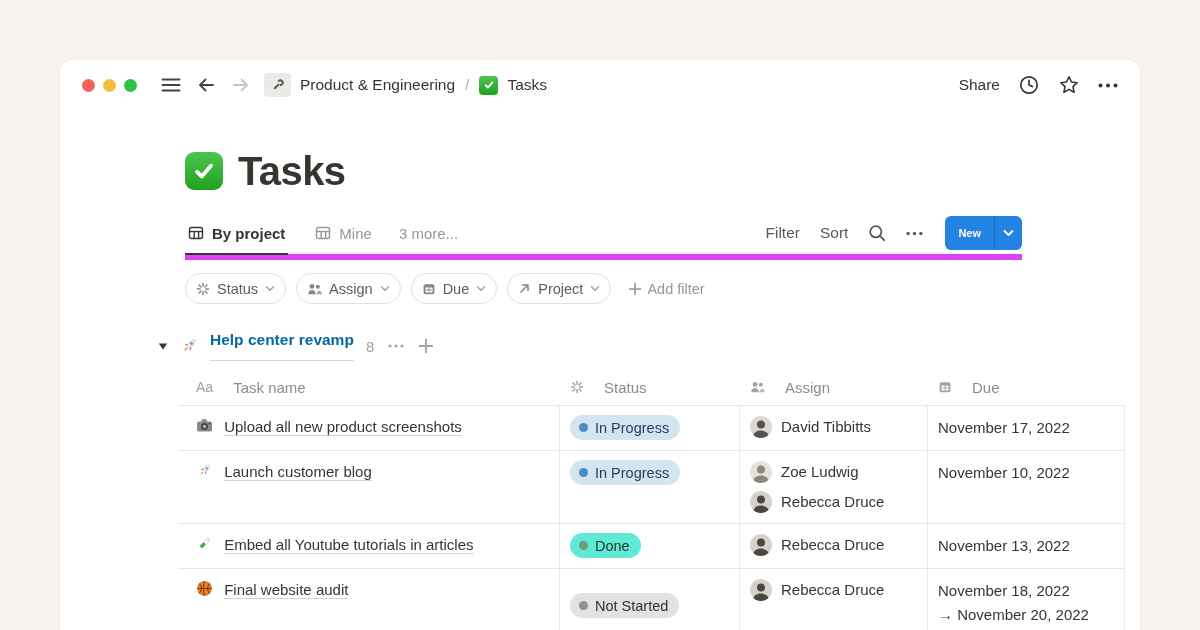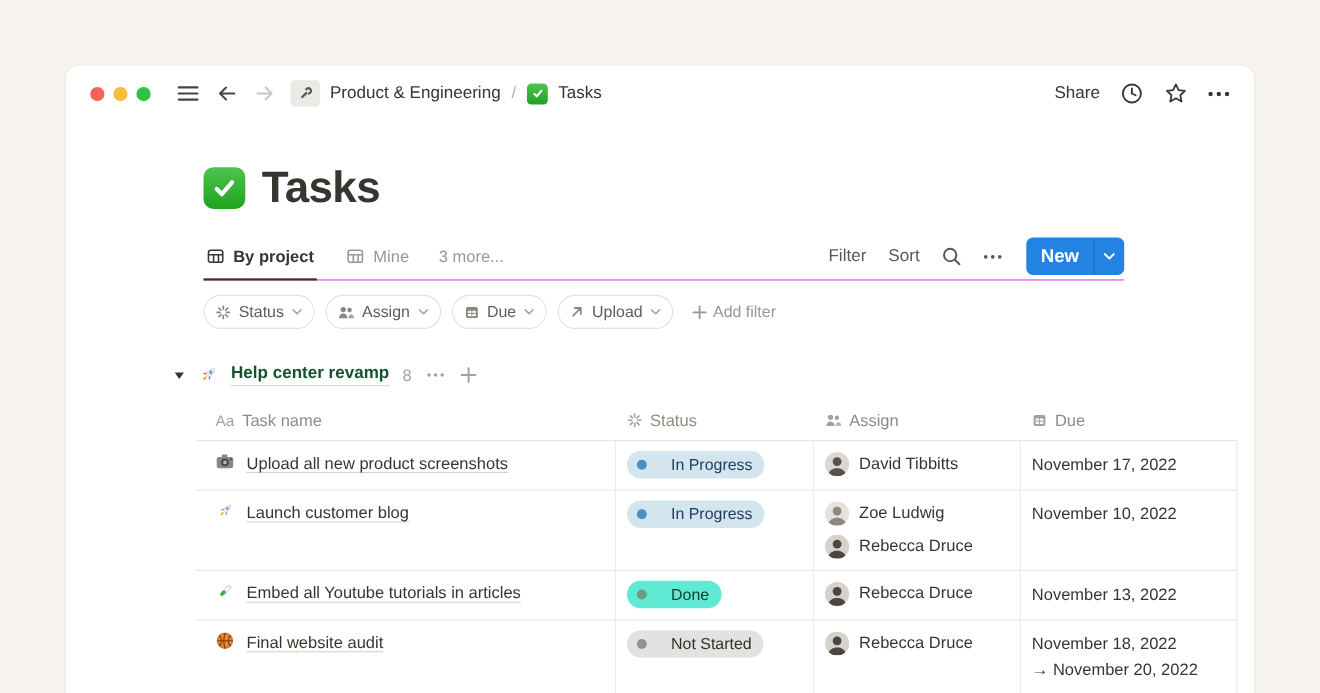--- a/index.html
+++ b/index.html
@@ -25,74 +25,74 @@
   .topbar-right { margin-left:auto; display:flex; align-items:center; gap:18px; color:#37352f; }
   .share { font-size:15.5px; cursor:default; }
 
   
   .title-row { display:flex; align-items:center; gap:15px; margin:38px 0 0 125px; height:46px; }
   .check-lg { width:38px; height:38px; border-radius:9px; }
   .page-title { font-size:40px; font-weight:800; color:#37352f; letter-spacing:-.6px; }
 
   
   .tabs-row { display:flex; align-items:center; margin:22px 118px 0 125px;
-              border-bottom:1px solid #d946ef; }
+              border-bottom:6px solid #d946ef; }
   .tab { display:flex; align-items:center; gap:8px; font-size:15px; padding:8px 3px 12px;
          margin-right:24px; position:relative; cursor:default; }
   .tab.active { color:#37352f; font-weight:700; }
   .tab.active::after { content:""; position:absolute; left:0; right:0; bottom:-1px; height:2px; background:#37352f; }
   .tab.inactive, .more-views { color:#9a9791; }
   .more-views { font-size:15px; padding-bottom:4px; margin-right:0; }
   .view-controls { margin-left:auto; display:flex; align-items:center; gap:20px; color:#5a5852; padding-bottom:4px; }
   .vc-label { font-size:15.5px; }
   .new-btn { display:flex; align-items:stretch; background:#2383e2; border-radius:6px; overflow:hidden;
              color:#fff; height:34px; margin-left:2px; }
-  .new-main { display:flex; align-items:center; padding:0 13px; font-size:17px; font-weight:600; }
+  .new-main { display:flex; align-items:center; padding:0 13px; font-size:11px; font-weight:600; }
   .new-split { display:flex; align-items:center; justify-content:center; width:28px;
                border-left:1px solid rgba(12,60,110,.28); }
 
   
   .chips-row { display:flex; align-items:center; gap:10px; margin:13px 0 0 125px; }
   .chip { display:flex; align-items:center; gap:7px; height:31px; padding:0 10px;
           border:1px solid #e4e2de; border-radius:16px; font-size:14.5px; color:#5f5d58; }
   .chip .cicon { color:#8a8781; display:flex; }
   .chip .chev { color:#a5a29b; display:flex; }
   .add-filter { display:flex; align-items:center; gap:5px; color:#9a9791; font-size:14.5px; margin-left:7px; }
 
   
   .group-row { display:flex; align-items:center; gap:11px; margin:29px 0 0 98px; height:26px; }
   .tri { display:flex; color:#37352f; }
-  .group-name { font-size:15.5px; font-weight:600; color:#14532d;
-                border-bottom:1px solid #d9d6d0; padding-bottom:1px; }
+  .group-name { font-size:15.5px; font-weight:600; color:#0369a1;
+                border-bottom:1px solid #d9d6d0; padding-bottom:11px; }
   .group-count { font-size:15px; color:#a5a29b; margin-left:1px; }
   .group-actions { display:flex; align-items:center; gap:14px; color:#a5a29b; margin-left:3px; }
 
   
   .tasktable { margin:10px 0 0 118px; width:947px; font-size:15px; }
   .thead { display:flex; align-items:center; height:37px; color:#8f8c86; border-bottom:1px solid #e9e7e3; }
-  .th { display:flex; align-items:center; gap:7px; }
+  .th { display:flex; align-items:center; gap:20px; }
   .th .hicon { display:flex; color:#a5a29b; }
   .aa { font-size:14px; color:#a5a29b; }
   .th-name { width:382px; padding-left:18px; }
   .th-status { width:180px; padding-left:10px; }
   .th-assign { width:188px; padding-left:10px; }
   .th-due { width:197px; padding-left:10px; }
   .trow { display:flex; align-items:flex-start; border-bottom:1px solid #e9e7e3; }
   .c { border-right:1px solid #edebe8; min-height:100%; }
   .c-name { width:382px; padding:10px 14px 10px 18px; line-height:22px; align-self:stretch; }
   .t-emoji { display:inline-block; width:17px; height:17px; vertical-align:-2px; margin-right:7px; }
   .task-title { color:#37352f; font-weight:500; text-decoration:underline;
                 text-decoration-color:#d4d1cb; text-decoration-thickness:1px; text-underline-offset:3px; cursor:default; }
   .c-status { width:180px; padding:9px 8px 8px 10px; align-self:stretch; }
-  .pill { display:inline-flex; align-items:center; gap:22px; height:25px; border-radius:13px;
+  .pill { display:inline-flex; align-items:center; gap:7px; height:25px; border-radius:13px;
           padding:0 11px 0 9px; font-size:14.5px; font-weight:500; white-space:nowrap; }
   .pill .dot { width:9px; height:9px; border-radius:50%; }
   .pill--blue { background:#d3e5ef; color:#1c3d5c; } .pill--blue .dot { background:#4c8fbf; }
   .pill--green { background:#5eead4; color:#1c3829; } .pill--green .dot { background:#6c9b7d; }
-  .pill--gray { background:#e3e2e0; color:#32302c; } .pill--gray .dot { background:#91918e; }
+  .pill--gray { background:#e3e2e0; color:#32302c;margin-top:15px; } .pill--gray .dot { background:#91918e; }
   .c-assign { width:188px; padding:10px 8px 10px 10px; display:flex; flex-direction:column; gap:8px; align-self:stretch; }
   .assignee { display:flex; align-items:center; gap:9px; line-height:22px; color:#37352f; white-space:nowrap; }
   .avatar { width:22px; height:22px; border-radius:50%; overflow:hidden; flex:none; }
   .c-due { width:197px; padding:10px 8px 10px 10px; color:#37352f; line-height:24px; border-right:1px solid #edebe8; align-self:stretch; }
   svg { display:block; }
 </style>
 </head>
 <body>
 
 <div class="stage">
@@ -283,21 +283,21 @@
               <path d="M1.5 1.8 L5 5.2 L8.5 1.8"></path>
             </svg>
         </span>
       </div>
       <div class="chip">
         <span class="cicon">
           <svg width="13" height="13" viewBox="0 0 13 13" fill="none" stroke="currentColor" stroke-width="1.6" stroke-linecap="round" stroke-linejoin="round">
               <path d="M3 10 L10 3 M4.6 3 H10 V8.4"></path>
             </svg>
         </span>
-        <span>Upload</span>
+        <span>Project</span>
         <span class="chev">
           <svg width="10" height="7" viewBox="0 0 10 7" fill="none" stroke="currentColor" stroke-width="1.5" stroke-linecap="round" stroke-linejoin="round">
               <path d="M1.5 1.8 L5 5.2 L8.5 1.8"></path>
             </svg>
         </span>
       </div>
       <div class="add-filter">
         <span>
           <svg width="14" height="14" viewBox="0 0 14 14" stroke="currentColor" stroke-width="1.6" stroke-linecap="round">
               <line x1="7" y1="1.5" x2="7" y2="12.5"></line>

